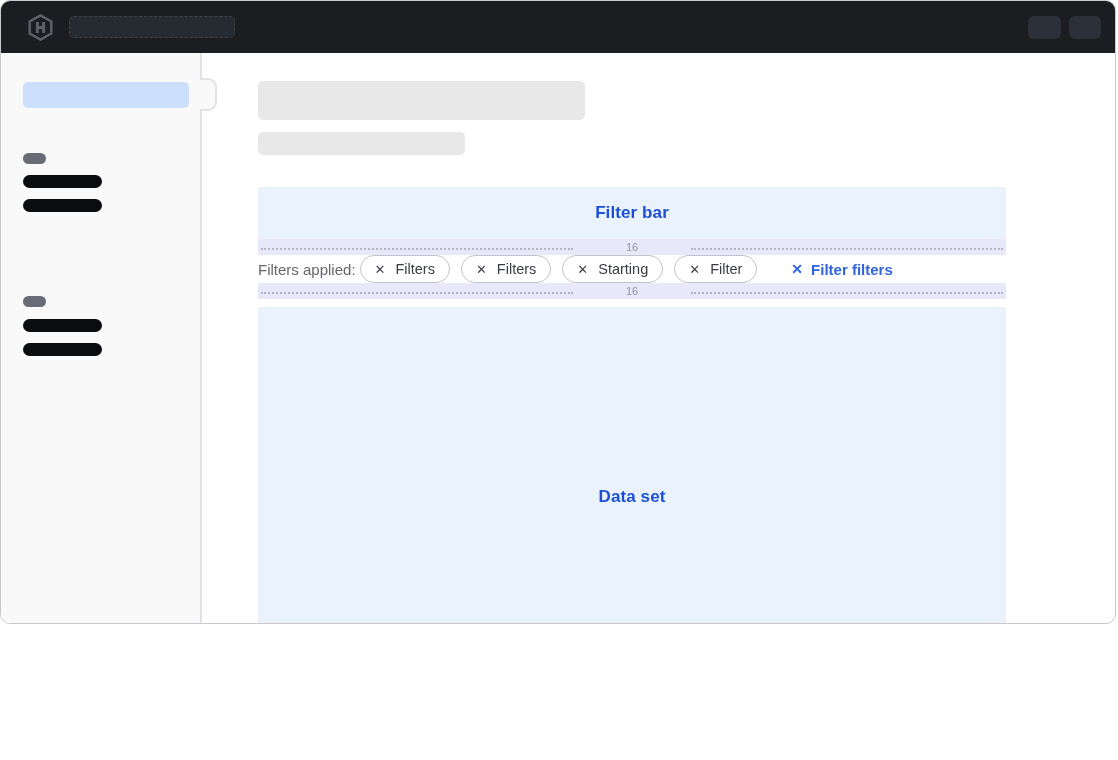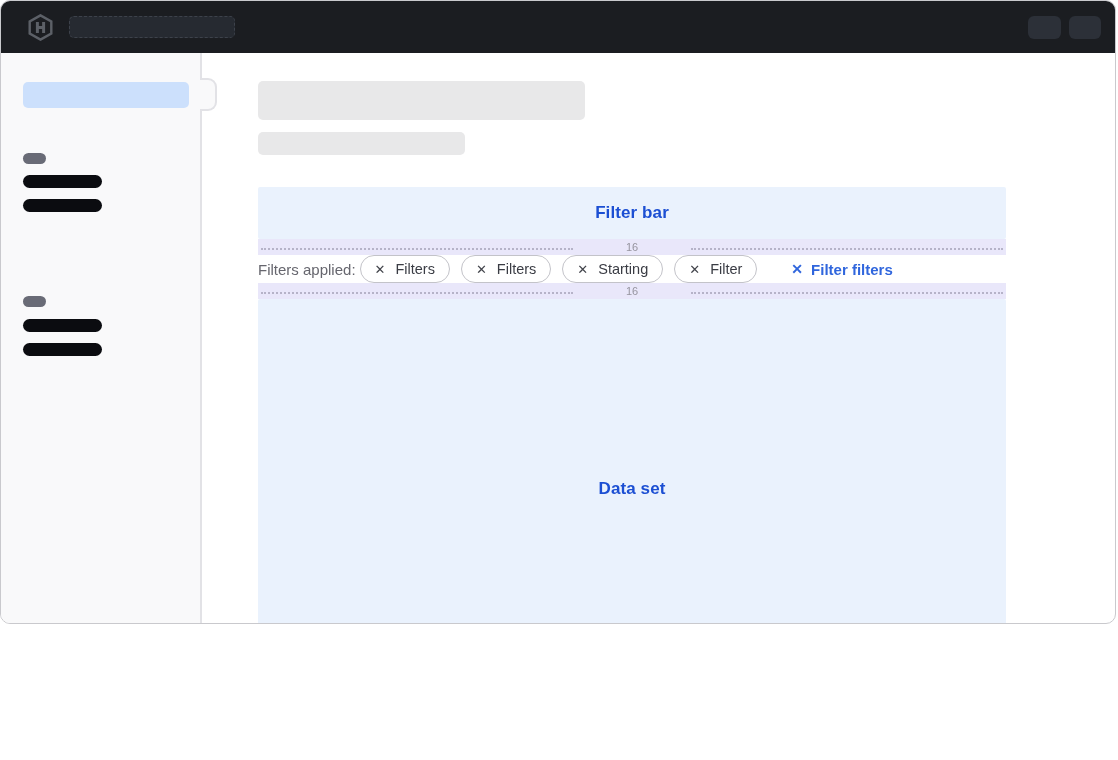--- a/index.html
+++ b/index.html
@@ -47,21 +47,21 @@
   .ph{ position:absolute; background:#e8e8e9; border-radius:5px; }
   .ph-title{ left:257px; top:80px; width:327px; height:39px; }
   .ph-subtitle{ left:257px; top:131px; width:207px; height:23px; }
 
   .region{
     position:absolute; left:257px; width:748px;
     background:#eaf2fd; display:flex; align-items:center; justify-content:center;
     border-radius:2px;
   }
   .region-filterbar{ top:186px; height:52px; }
-  .region-dataset{ top:298px; height:380px; }
+  .region-dataset{ top:306px; height:380px; }
   .region-label{ color:#1c4fd3; font-weight:bold; font-size:17px; letter-spacing:.1px; }
 
   .spacer-strip{
     position:absolute; left:257px; width:748px; height:16px;
     background:#e9e7fa; display:flex; align-items:center; padding:0 3px;gap:45px;
   }
   .strip-top{ top:238px; } .strip-bottom{ top:282px; }
   .strip-dots{ flex:1; border-top:2px dotted #b6b3c8; height:0; margin-top:3px; }
   .strip-label{ font-size:11px; color:#96949f; padding:0 8px; line-height:16px; }
 

